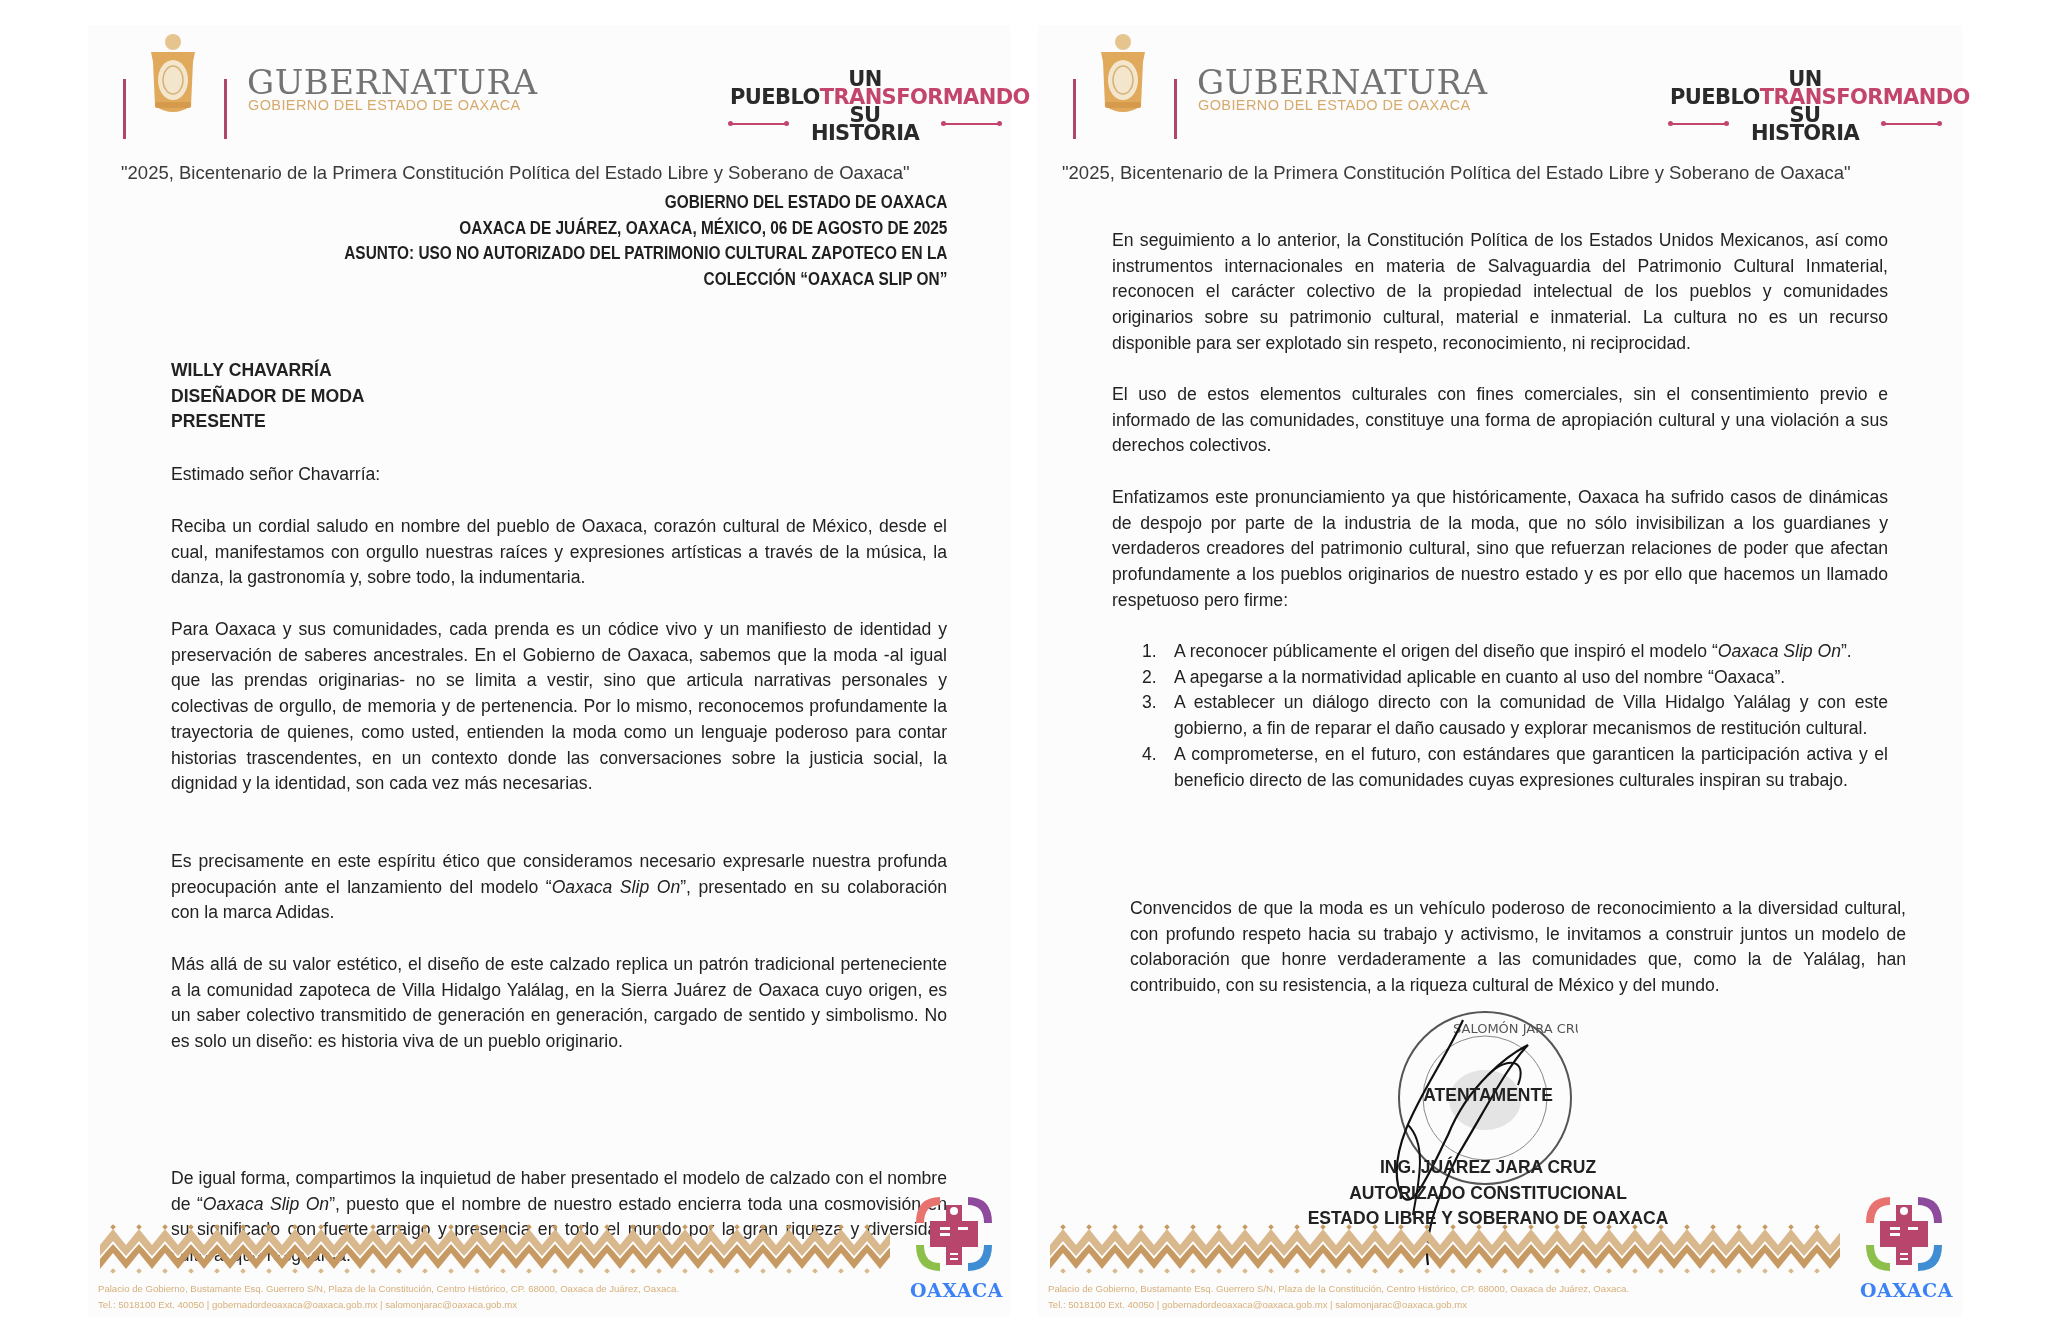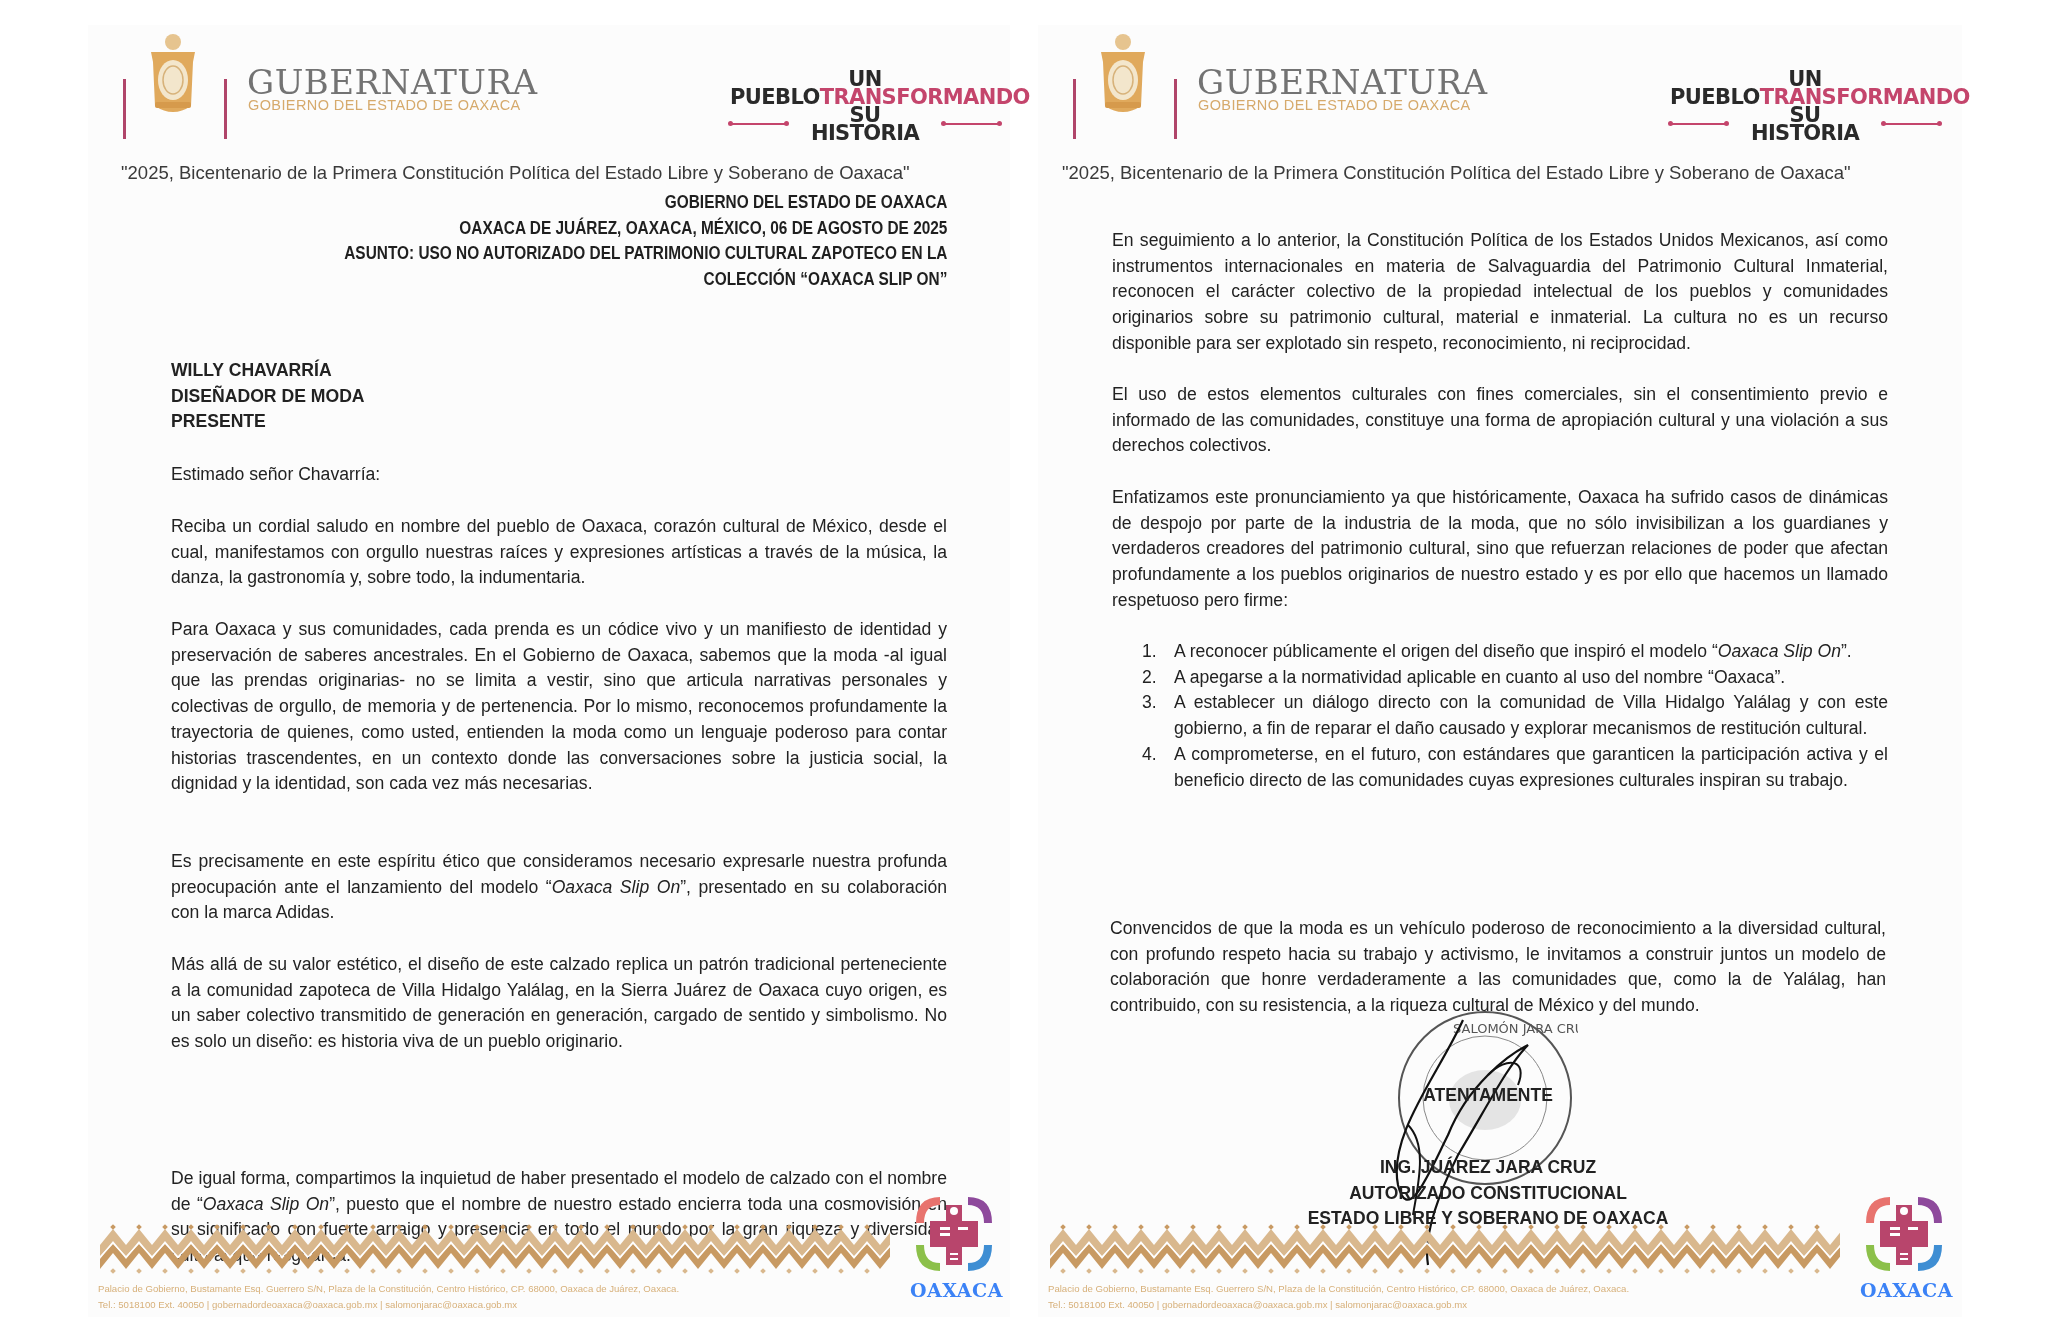--- a/index.html
+++ b/index.html
@@ -170,21 +170,21 @@
 
   <div class="body" style="left:74px; top:614px;">
     <ul class="list">
       <li><span class="num">1.</span><span>A reconocer públicamente el origen del diseño que inspiró el modelo “</span><span class="it">Oaxaca Slip On</span><span>”.</span></li>
       <li><span class="num">2.</span><span>A apegarse a la normatividad aplicable en cuanto al uso del nombre “Oaxaca”.</span></li>
       <li><span class="num">3.</span><span>A establecer un diálogo directo con la comunidad de Villa Hidalgo Yalálag y con este gobierno, a fin de reparar el daño causado y explorar mecanismos de restitución cultural.</span></li>
       <li><span class="num">4.</span><span>A comprometerse, en el futuro, con estándares que garanticen la participación activa y el beneficio directo de las comunidades cuyas expresiones culturales inspiran su trabajo.</span></li>
     </ul>
   </div>
 
-  <div class="body" style="left:72px; top:871px;margin-top:20px;">
+  <div class="body" style="left:92px; top:871px;">
       <p>Convencidos de que la moda es un vehículo poderoso de reconocimiento a la diversidad cultural, con profundo respeto hacia su trabajo y activismo, le invitamos a construir juntos un modelo de colaboración que honre verdaderamente a las comunidades que, como la de Yalálag, han contribuido, con su resistencia, a la riqueza cultural de México y del mundo.</p>
     </div>
 
   <svg class="abs" style="left:355px; top:983px;" width="185" height="180" viewBox="0 0 185 180">
     <circle cx="92" cy="90" r="86" fill="none" stroke="#555" stroke-width="2"></circle>
     <circle cx="92" cy="90" r="62" fill="none" stroke="#888" stroke-width="1"></circle>
     <ellipse cx="92" cy="92" rx="36" ry="30" fill="#d4d4d4" opacity="0.6"></ellipse>
     <text x="60" y="25" font-family="DejaVu Sans, sans-serif" font-size="13" fill="#555">SALOMÓN JARA CRUZ</text>
   </svg>
   <svg class="abs" style="left:330px; top:990px;" width="200" height="260" viewBox="0 0 200 260">

